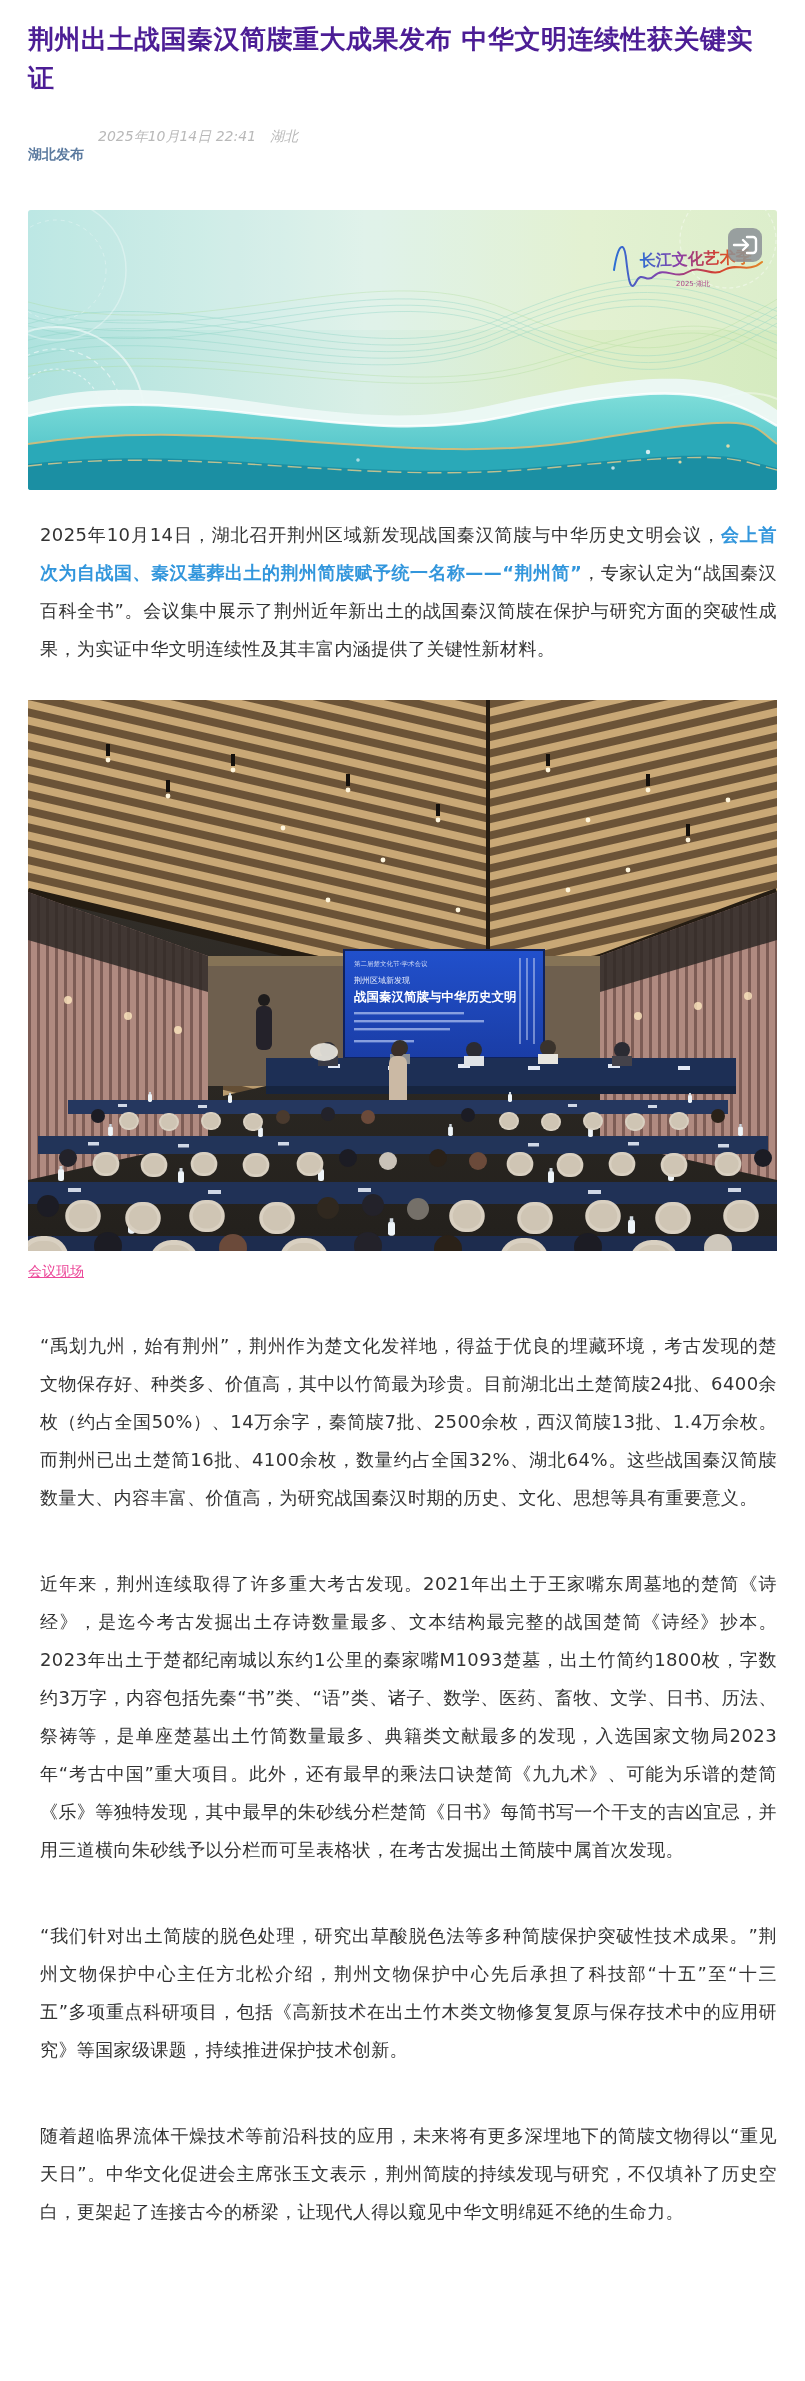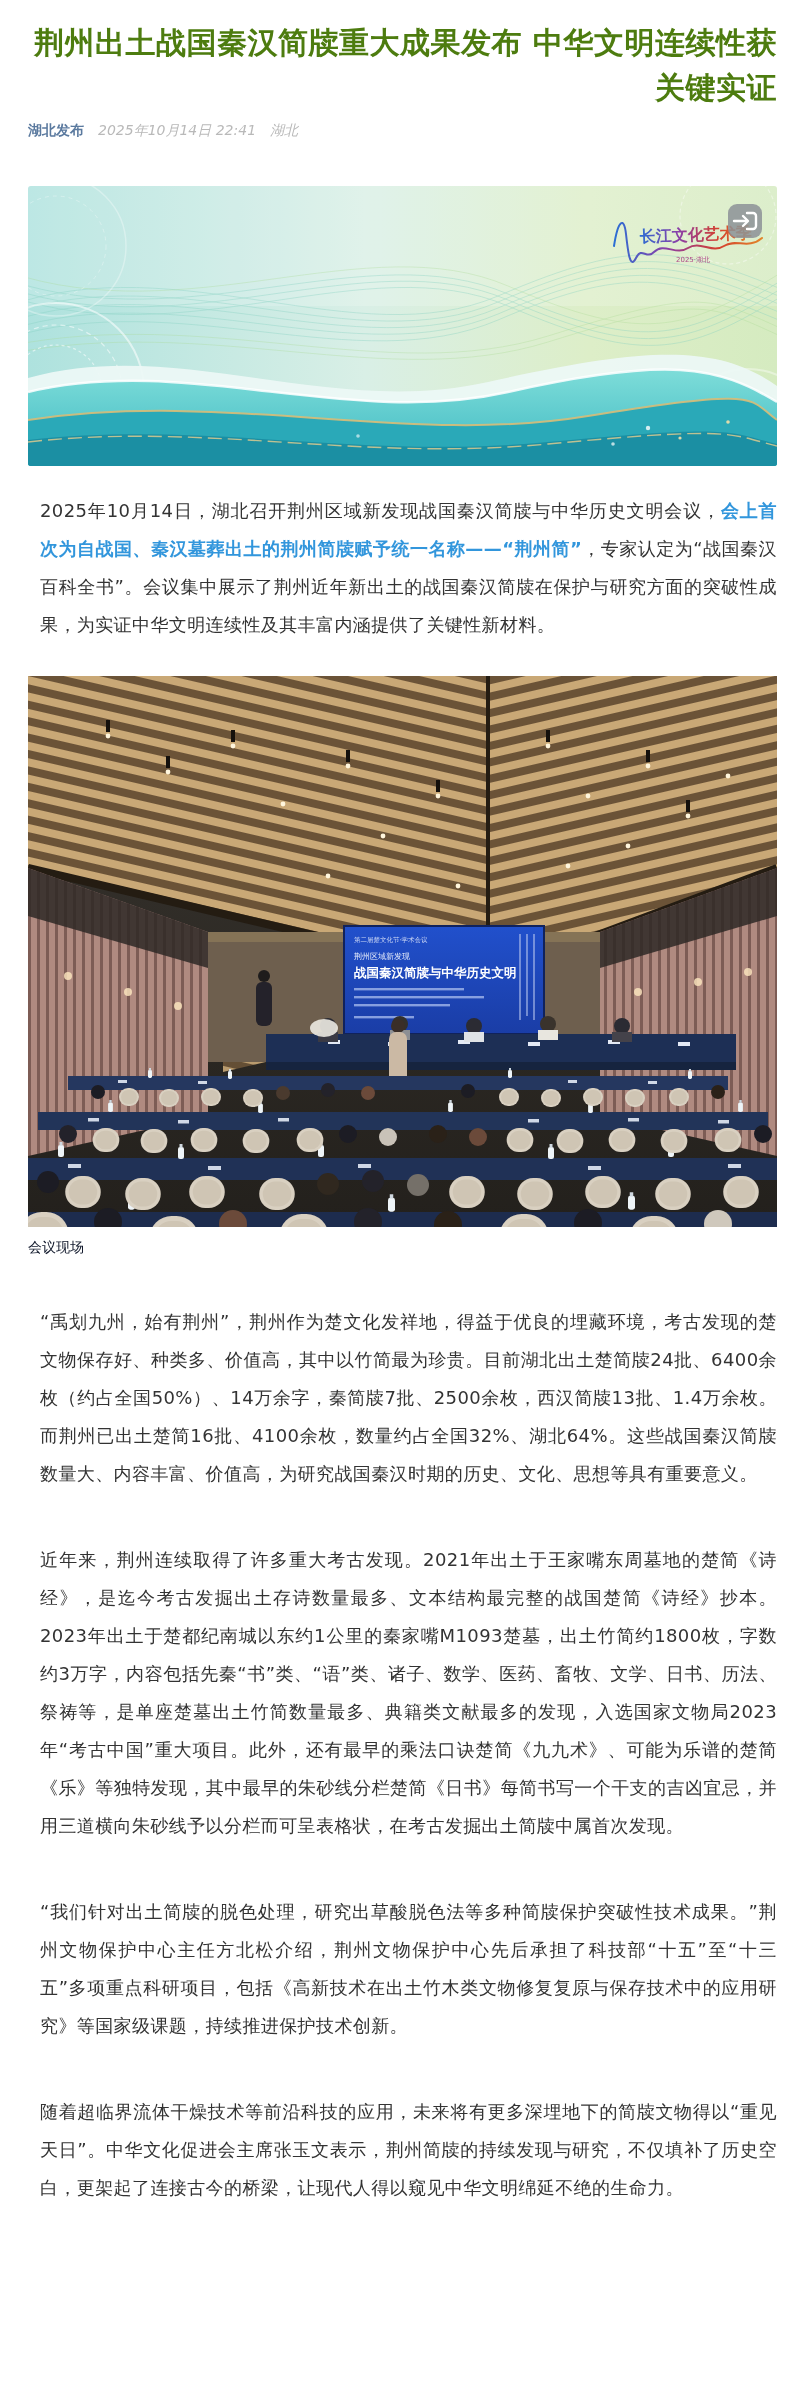--- a/index.html
+++ b/index.html
@@ -1,30 +1,30 @@
 <!DOCTYPE html>
 <html><head>
 <meta charset="utf-8">
 <style>
   html,body{margin:0;padding:0;background:#ffffff;}
   body{width:805px;font-family:"DejaVu Sans","Liberation Sans",sans-serif;}
   .container{padding:12px 28px 30px 28px;}
-  .title{font-size:30px;line-height:1.5;color:#4d7c0f;font-weight:700;margin:8px 0 12px 0;letter-spacing:0.5px;text-align:right;}
+  .title{font-size:26px;line-height:1.5;color:#4c1d95;font-weight:700;margin:8px 0 12px 0;letter-spacing:0.5px;}
   .meta{display:flex;align-items:center;gap:14px;font-size:14px;margin:0 0 46px 0;}
-  .meta .source{color:#5b7a9f;font-weight:600;cursor:pointer;}
+  .meta .source{color:#5b7a9f;font-weight:600;cursor:pointer;margin-top:36px;}
   .meta .time,.meta .loc{color:#b9b9b9;font-style:italic;}
   .banner-wrap{width:749px;height:280px;overflow:hidden;border-radius:3px;margin:0 0 26px 0;position:relative;cursor:pointer;}
   .banner-wrap svg{display:block;}
   p.body-p{font-size:18px;line-height:38px;color:#333333;text-align:justify;margin:0 0 48px 12px;letter-spacing:0.4px;}
   p.body-p.tight{margin-bottom:32px;}
   .highlight{color:#3296dc;font-weight:700;cursor:pointer;}
   figure{margin:0;padding:0;}
   .photo-wrap{width:749px;height:551px;overflow:hidden;cursor:pointer;}
   .photo-wrap svg{display:block;}
-  figcaption{font-size:14px;color:#0f172a;margin:12px 0 46px 0;}
+  figcaption{font-size:14px;color:#ec4899;margin:12px 0 46px 0;text-decoration:underline;}
 </style>
 </head>
 <body>
 
 <div class="container">
 
   <h1 class="title">荆州出土战国秦汉简牍重大成果发布 中华文明连续性获关键实证</h1>
 
   <div class="meta">
     <span class="source">湖北发布</span>

